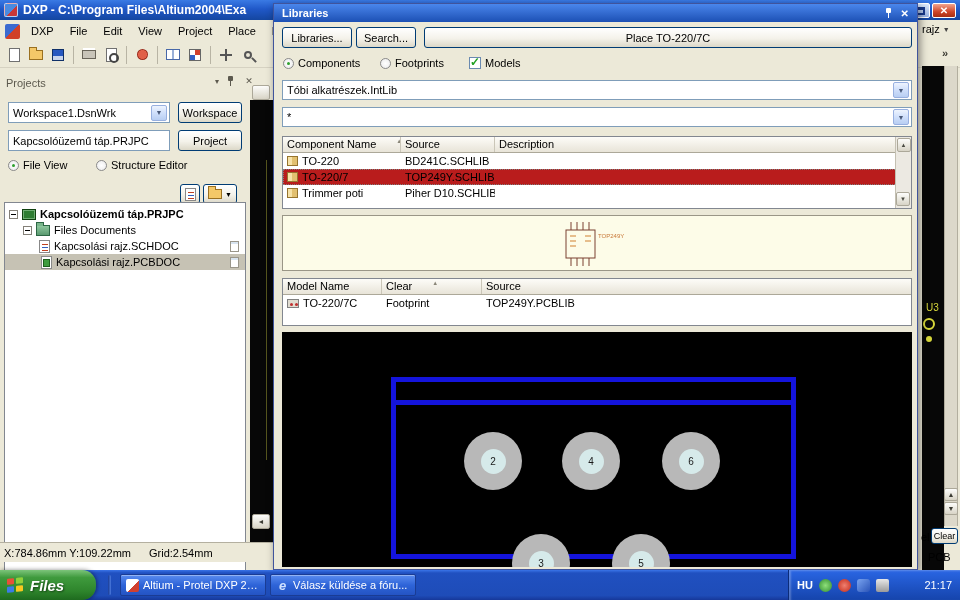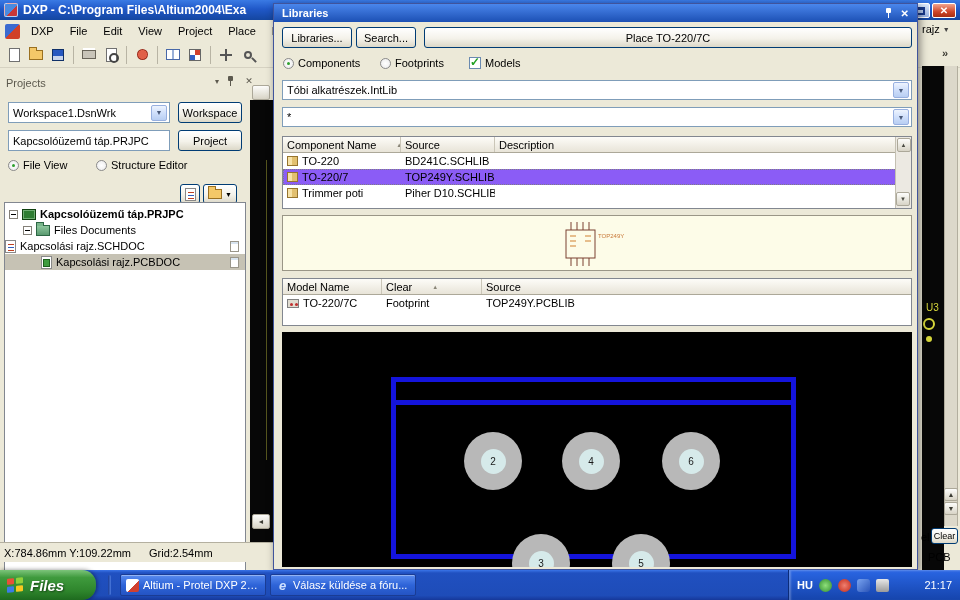--- a/index.html
+++ b/index.html
@@ -79,25 +79,25 @@
   .u3text{color:#d6d63a;font-size:10px}
   .yring{border:2px solid #d6d63a;border-radius:50%}
   .ydot{background:#d6d63a;border-radius:50%}
   .vtrack{background:#dcd8ca;border-left:1px solid #b2ae9e;border-right:1px solid #b2ae9e}
 
   
   .libpanel{left:273px;top:3px;width:645px;height:567px;background:#ece9d8;border:1px solid #40549c;box-shadow:2px 3px 8px rgba(0,0,0,.45);z-index:30}
   .ptitle{position:absolute;left:0;top:0;width:100%;height:18px;background:linear-gradient(180deg,#4a86ec,#1c50b4);color:#fff;font-weight:bold;display:flex;align-items:center;gap:6px;padding:0 8px}
   .tbl{background:#fff;border:1px solid #828790;overflow:hidden}
   .th{display:flex;background:linear-gradient(180deg,#fdfcf8,#e8e4d8);border-bottom:1px solid #aca899;height:16px}
-  .thc{padding:1px 4px;border-right:1px solid #cac6b8;display:flex;align-items:center;gap:20px;overflow:hidden;white-space:nowrap;flex:none}
+  .thc{padding:1px 4px;border-right:1px solid #cac6b8;display:flex;align-items:flex-start;gap:20px;overflow:hidden;white-space:nowrap;flex:none}
   .sorticon{font-size:6px;color:#8a8678}
   .tr{display:flex;height:16px;align-items:center}
   .tc{padding:0 4px;overflow:hidden;white-space:nowrap;flex:none;display:flex;align-items:center}
-  .crow.selected{background:#8b5cf6;outline:1px dotted #808080;outline-offset:-1px}
+  .crow.selected{background:#b91c1c;outline:1px dotted #808080;outline-offset:-1px}
   .libico{width:11px;height:10px;background:linear-gradient(90deg,#f6e2a8 40%,#e2c070 40%);border:1px solid #96742e;flex:none;margin-right:4px}
   .fpico{width:12px;height:9px;background:#e0dcd0;border:1px solid #808080;position:relative;flex:none;margin-right:4px}
   .fpico::after{content:"";position:absolute;left:2px;top:3px;width:3px;height:3px;border-radius:50%;background:#c03030;box-shadow:5px 0 0 #c03030}
   .vscroll{position:absolute;right:0;top:0;width:16px;height:100%;background:#ece9e2;border-left:1px solid #c4c0b2}
   .sbtn{width:14px;height:14px;margin:1px auto;background:linear-gradient(180deg,#fdfdfb,#d8d4c6);border:1px solid #aca899;border-radius:2px;display:flex;align-items:center;justify-content:center;font-size:6px;color:#4a4a42}
   .symprev{background:#fdfce8;border:1px solid #9a9687}
   .fpprev{background:#000;overflow:hidden}
   .fprect{position:absolute;left:109px;top:45px;width:405px;height:182px;border:5px solid #1414dc}
   .fpline{position:absolute;left:114px;top:68px;width:395px;height:5px;background:#1414dc}
   .pad{position:absolute;width:58px;height:58px;border-radius:50%;background:#b8b8b8;display:flex;align-items:center;justify-content:center}
@@ -227,21 +227,21 @@
     <div class="trow" style="padding-left:4px">
       <span class="expbox"></span>
       <span class="prjico"></span>
       <span style="font-weight:bold">Kapcsolóüzemű táp.PRJPC</span>
     </div>
     <div class="trow" style="padding-left:18px">
       <span class="expbox"></span>
       <span class="fldico"></span>
       <span>Files Documents</span>
     </div>
-    <div class="trow" style="">
+    <div class="trow" style="padding-left:34px">
       <span class="schico"></span>
       <span>Kapcsolási rajz.SCHDOC</span>
       <span class="pageico"></span>
     </div>
     <div class="trow sel-row" style="padding-left:36px">
       <span class="pcbico"></span>
       <span>Kapcsolási rajz.PCBDOC</span>
       <span class="pageico"></span>
     </div>
   </div>

